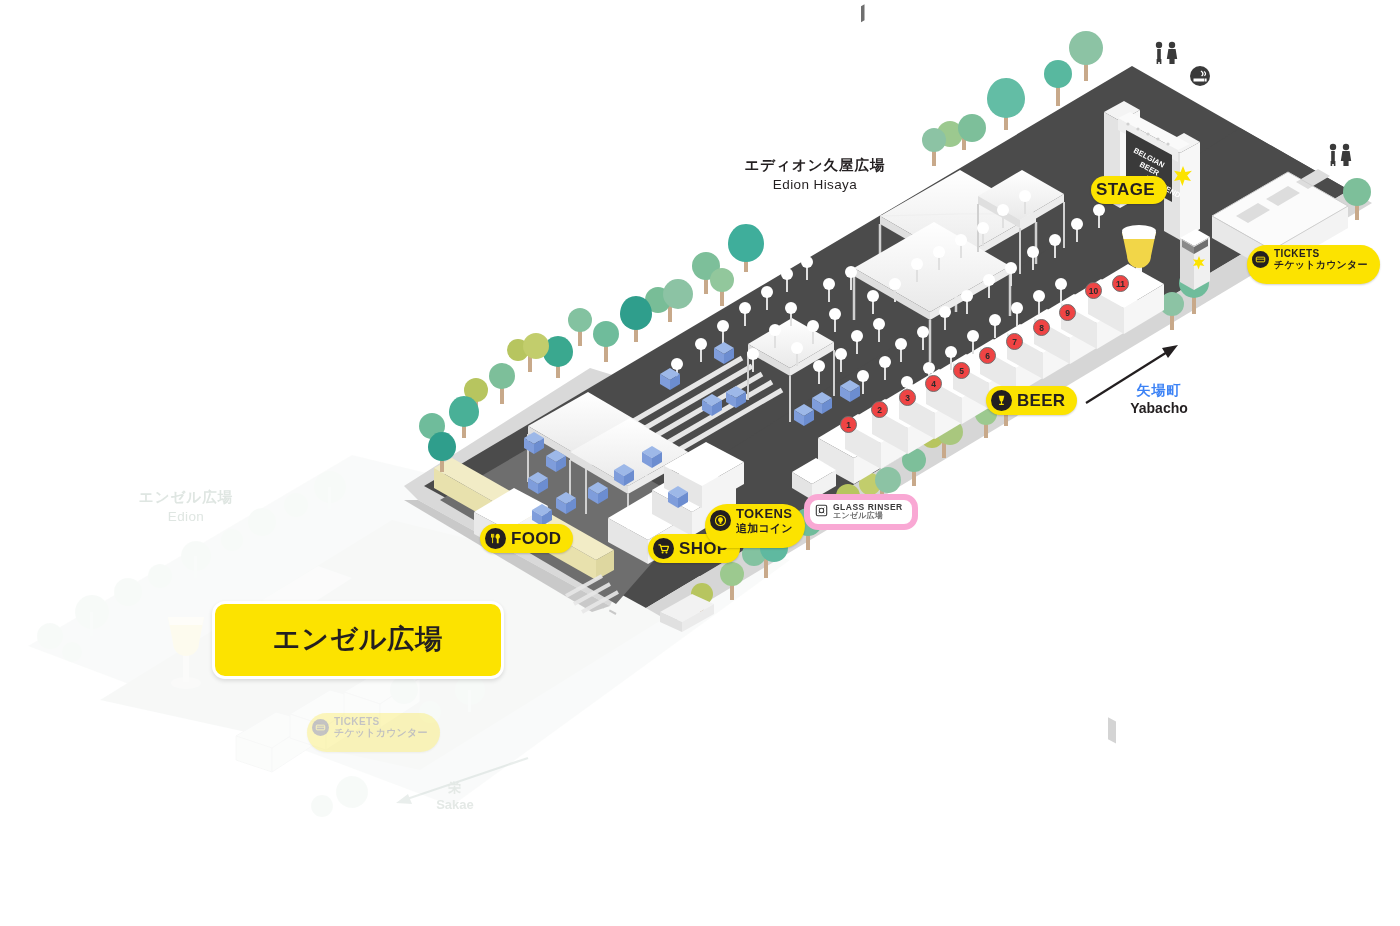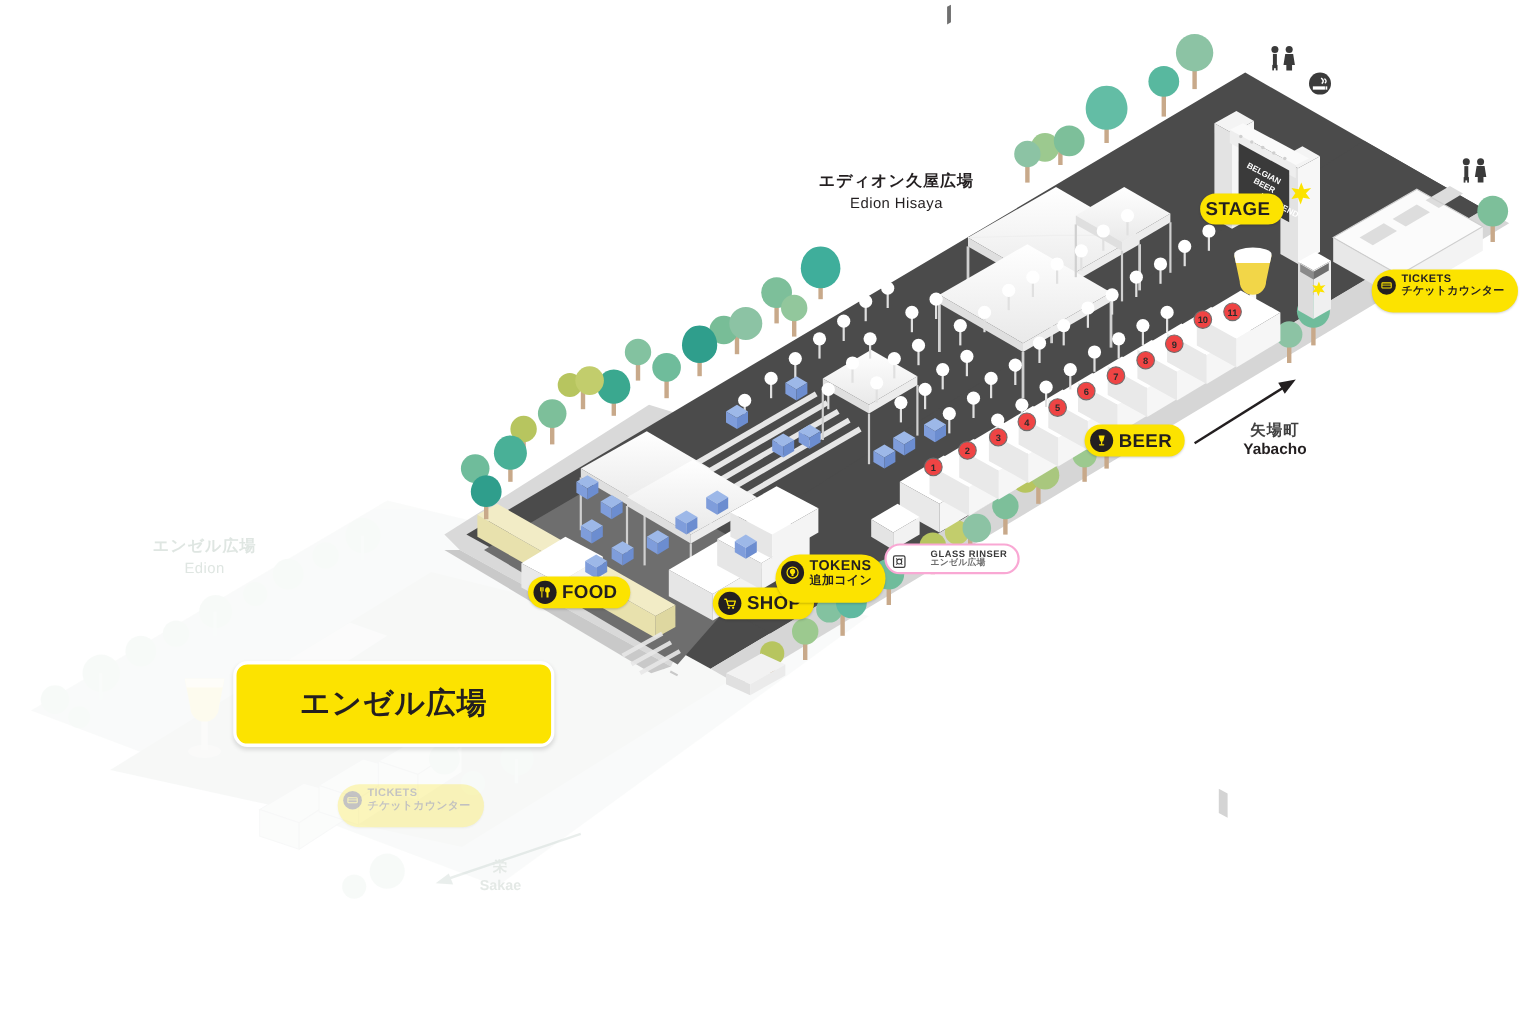--- a/index.html
+++ b/index.html
@@ -17,36 +17,36 @@
                display:flex;align-items:center;justify-content:center;flex:0 0 auto;}
   .pill .badge svg{display:block;}
   .pill.two-line{padding:3px 12px 14px 5px;}
   .pill.two-line .stack{display:flex;flex-direction:column;line-height:1.12;}
   .pill.two-line .en{font-size:13px;font-weight:bold;color:#231f20;letter-spacing:.4px;}
   .pill.two-line .ja{font-size:11px;font-weight:bold;color:#231f20;letter-spacing:.2px;}
   .pill.small .en{font-size:10px;}
   .pill.small .ja{font-size:10px;}
   .pill.ghost{opacity:.25;}
 
-  .chip{position:absolute;display:flex;align-items:flex-end;gap:22px;background:#ffffff;
-        border:2px solid #f9a8d4;border-radius:14px;padding:3px 9px 3px 5px;white-space:nowrap;}
+  .chip{position:absolute;display:flex;align-items:flex-start;gap:5px;background:#ffffff;
+        border:6px solid #f9a8d4;border-radius:14px;padding:3px 9px 3px 5px;white-space:nowrap;}
   .chip .stack{display:flex;flex-direction:column;line-height:1.1;}
   .chip .en{font-size:8.5px;font-weight:bold;color:#3a3a3a;letter-spacing:.5px;}
   .chip .ja{font-size:8px;font-weight:bold;color:#6d6d6d;letter-spacing:.2px;}
   .chip .gr-ic{width:13px;height:13px;flex:0 0 auto;}
 
   
   .area-label{position:absolute;text-align:center;white-space:nowrap;}
   .area-label .ja{font-weight:bold;font-size:14.5px;color:#231f20;letter-spacing:1px;line-height:1.35;}
   .area-label .en{font-weight:normal;font-size:13.5px;color:#231f20;letter-spacing:.4px;line-height:1.3;text-align:center;}
   .area-label.dim .ja{color:#dfe6e2;}
   .area-label.dim .en{color:#dfe6e2;}
 
   .dir-label{position:absolute;text-align:center;white-space:nowrap;}
-  .dir-label .ja{font-weight:bold;font-size:14px;color:#404040;line-height:1.3;letter-spacing:1px;}
+  .dir-label .ja{font-weight:bold;font-size:14px;color:#3b82f6;line-height:1.3;letter-spacing:1px;}
   .dir-label .en{font-weight:bold;font-size:14px;color:#231f20;line-height:1.3;}
   .dir-label.dim .ja,.dir-label.dim .en{color:#e4e9e6;font-size:13px;}
 
   
   #announce{position:absolute;left:212px;top:601px;width:286px;height:72px;
             background:#FCE300;border:3px solid #ffffff;border-radius:13px;
             box-shadow:0 2px 4px rgba(0,0,0,.12);
             display:flex;flex-direction:column;align-items:center;justify-content:center;}
   #announce .l1{font-size:27px;font-weight:bold;color:#231f20;letter-spacing:1px;line-height:1.18;}
   #announce .l2{font-size:26px;font-weight:bold;color:#231f20;letter-spacing:.5px;line-height:1.18;}

